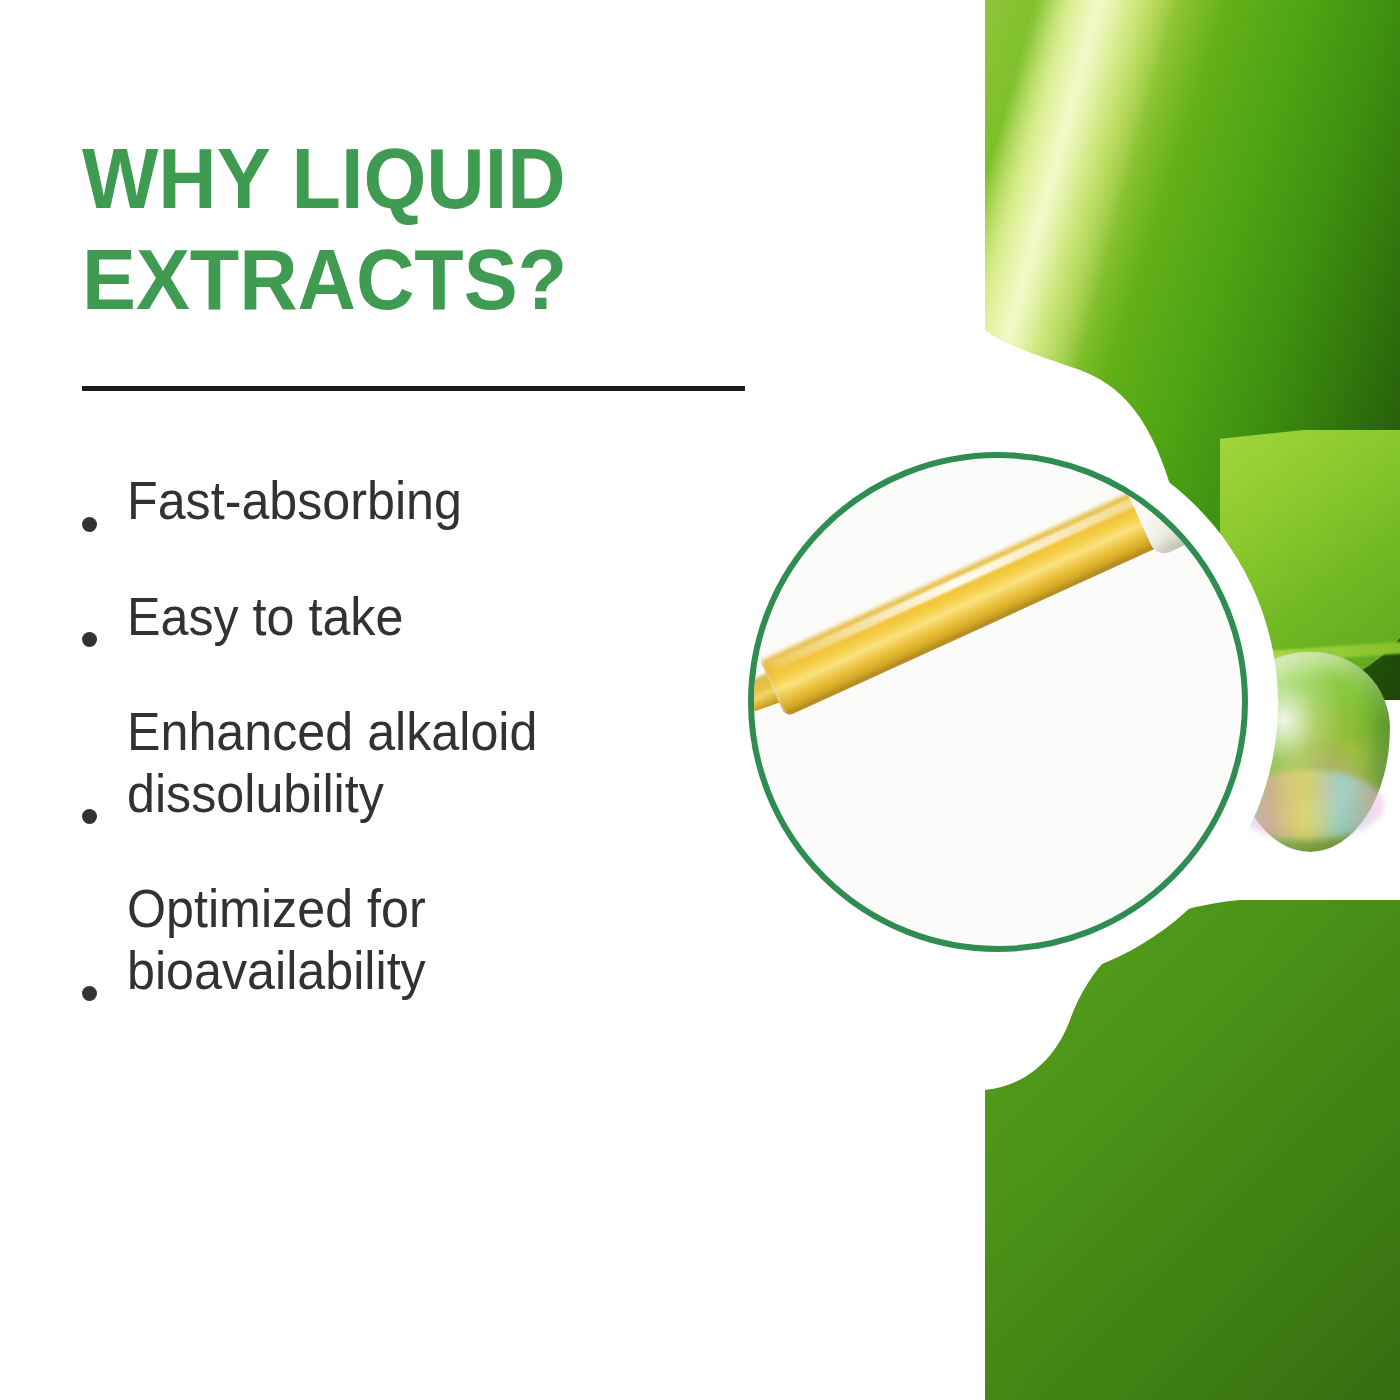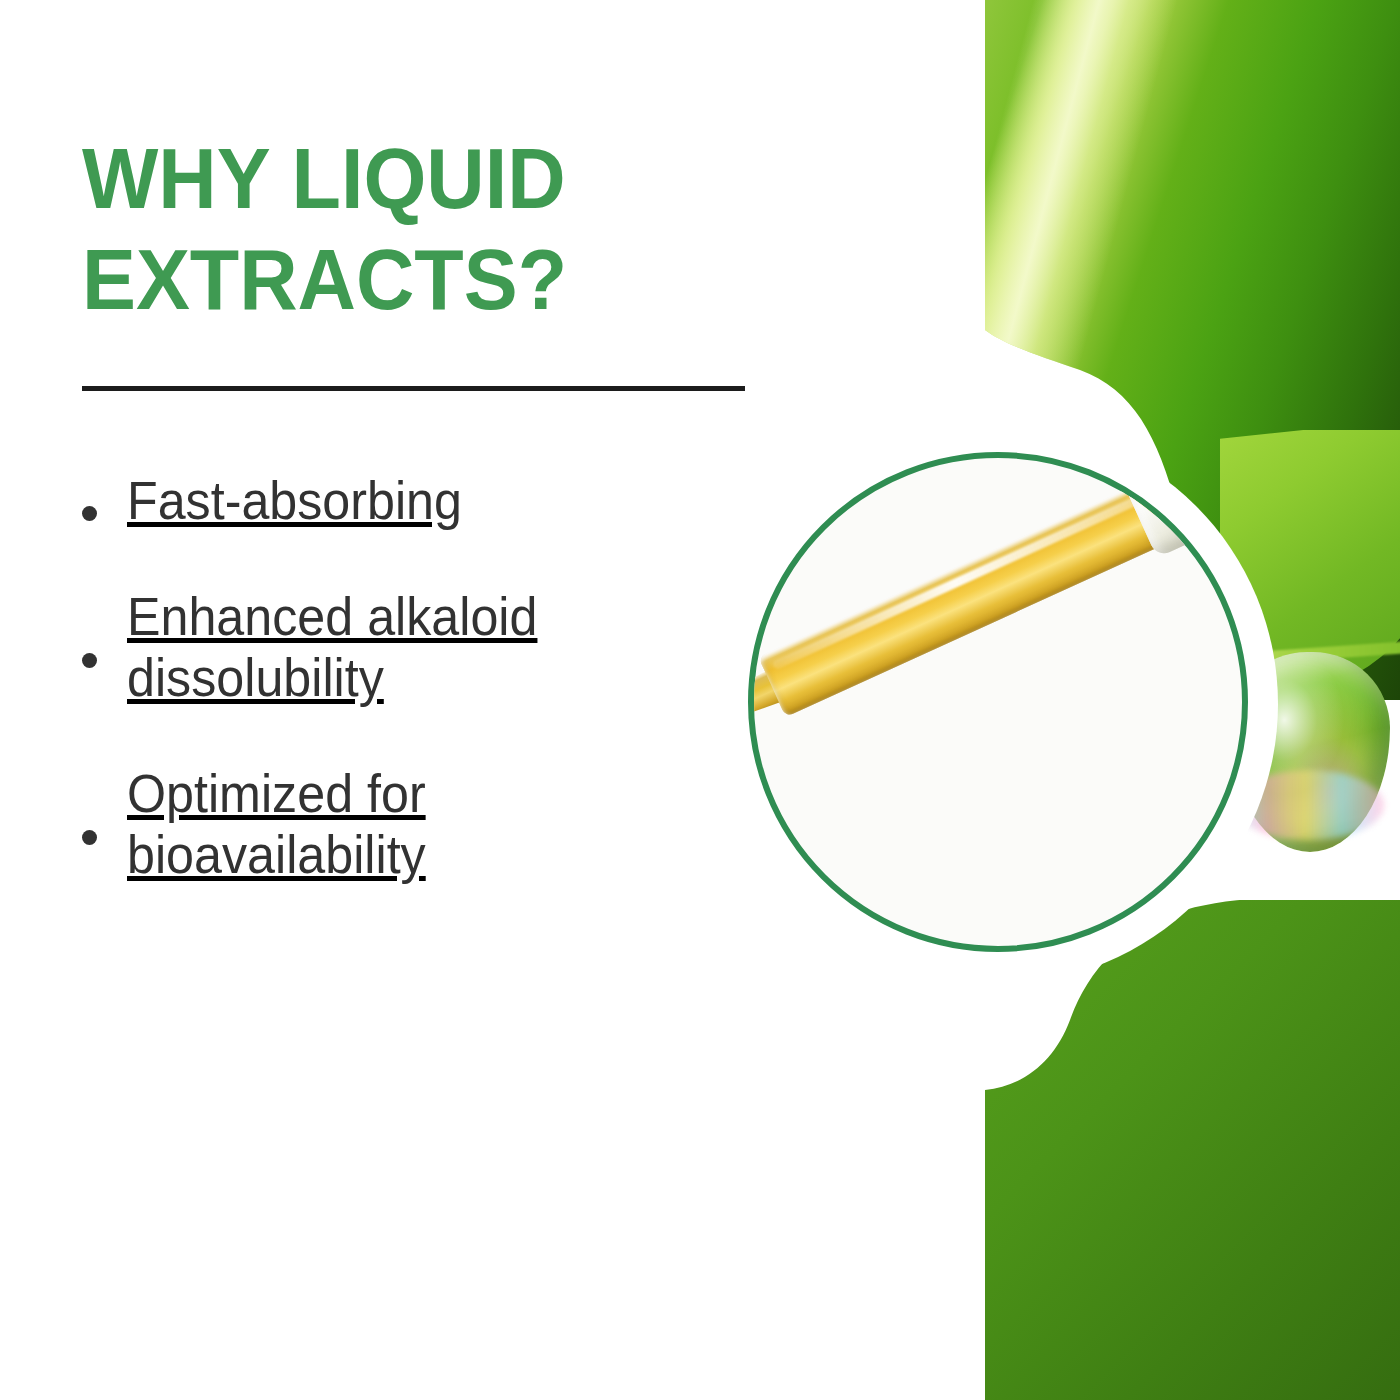--- a/index.html
+++ b/index.html
@@ -28,23 +28,22 @@
 
   .divider{
     position:absolute;left:82px;top:386px;width:663px;height:5px;
     background:#1c1c1c;
   }
 
   .bullets{
     position:absolute;left:82px;top:470px;width:680px;
   }
   .bullet-row{
-    display:flex;align-items:center;
+    display:flex;align-items:flex-end;
     margin-bottom:54px;
-    text-decoration:underline;
   }
   .bullet-dot{
     flex:0 0 auto;
     width:15px;height:15px;border-radius:50%;
     background:#323232;
     margin-top:26px;margin-right:30px;
   }
   .bullet-text{
     font-size:54px;line-height:1.14;
     color:#323232;
@@ -222,20 +221,24 @@
 
     <div class="divider"></div>
 
     <div class="bullets">
 
       <div class="bullet-row">
         <span class="bullet-dot"></span>
         <span class="bullet-text">Fast-absorbing</span>
       </div>
 
+      <div class="bullet-row">
+        <span class="bullet-dot"></span>
+        <span class="bullet-text">Easy to take</span>
+      </div>
 
       <div class="bullet-row">
         <span class="bullet-dot"></span>
         <span class="bullet-text">Enhanced alkaloid
 dissolubility</span>
       </div>
 
       <div class="bullet-row">
         <span class="bullet-dot"></span>
         <span class="bullet-text">Optimized for

